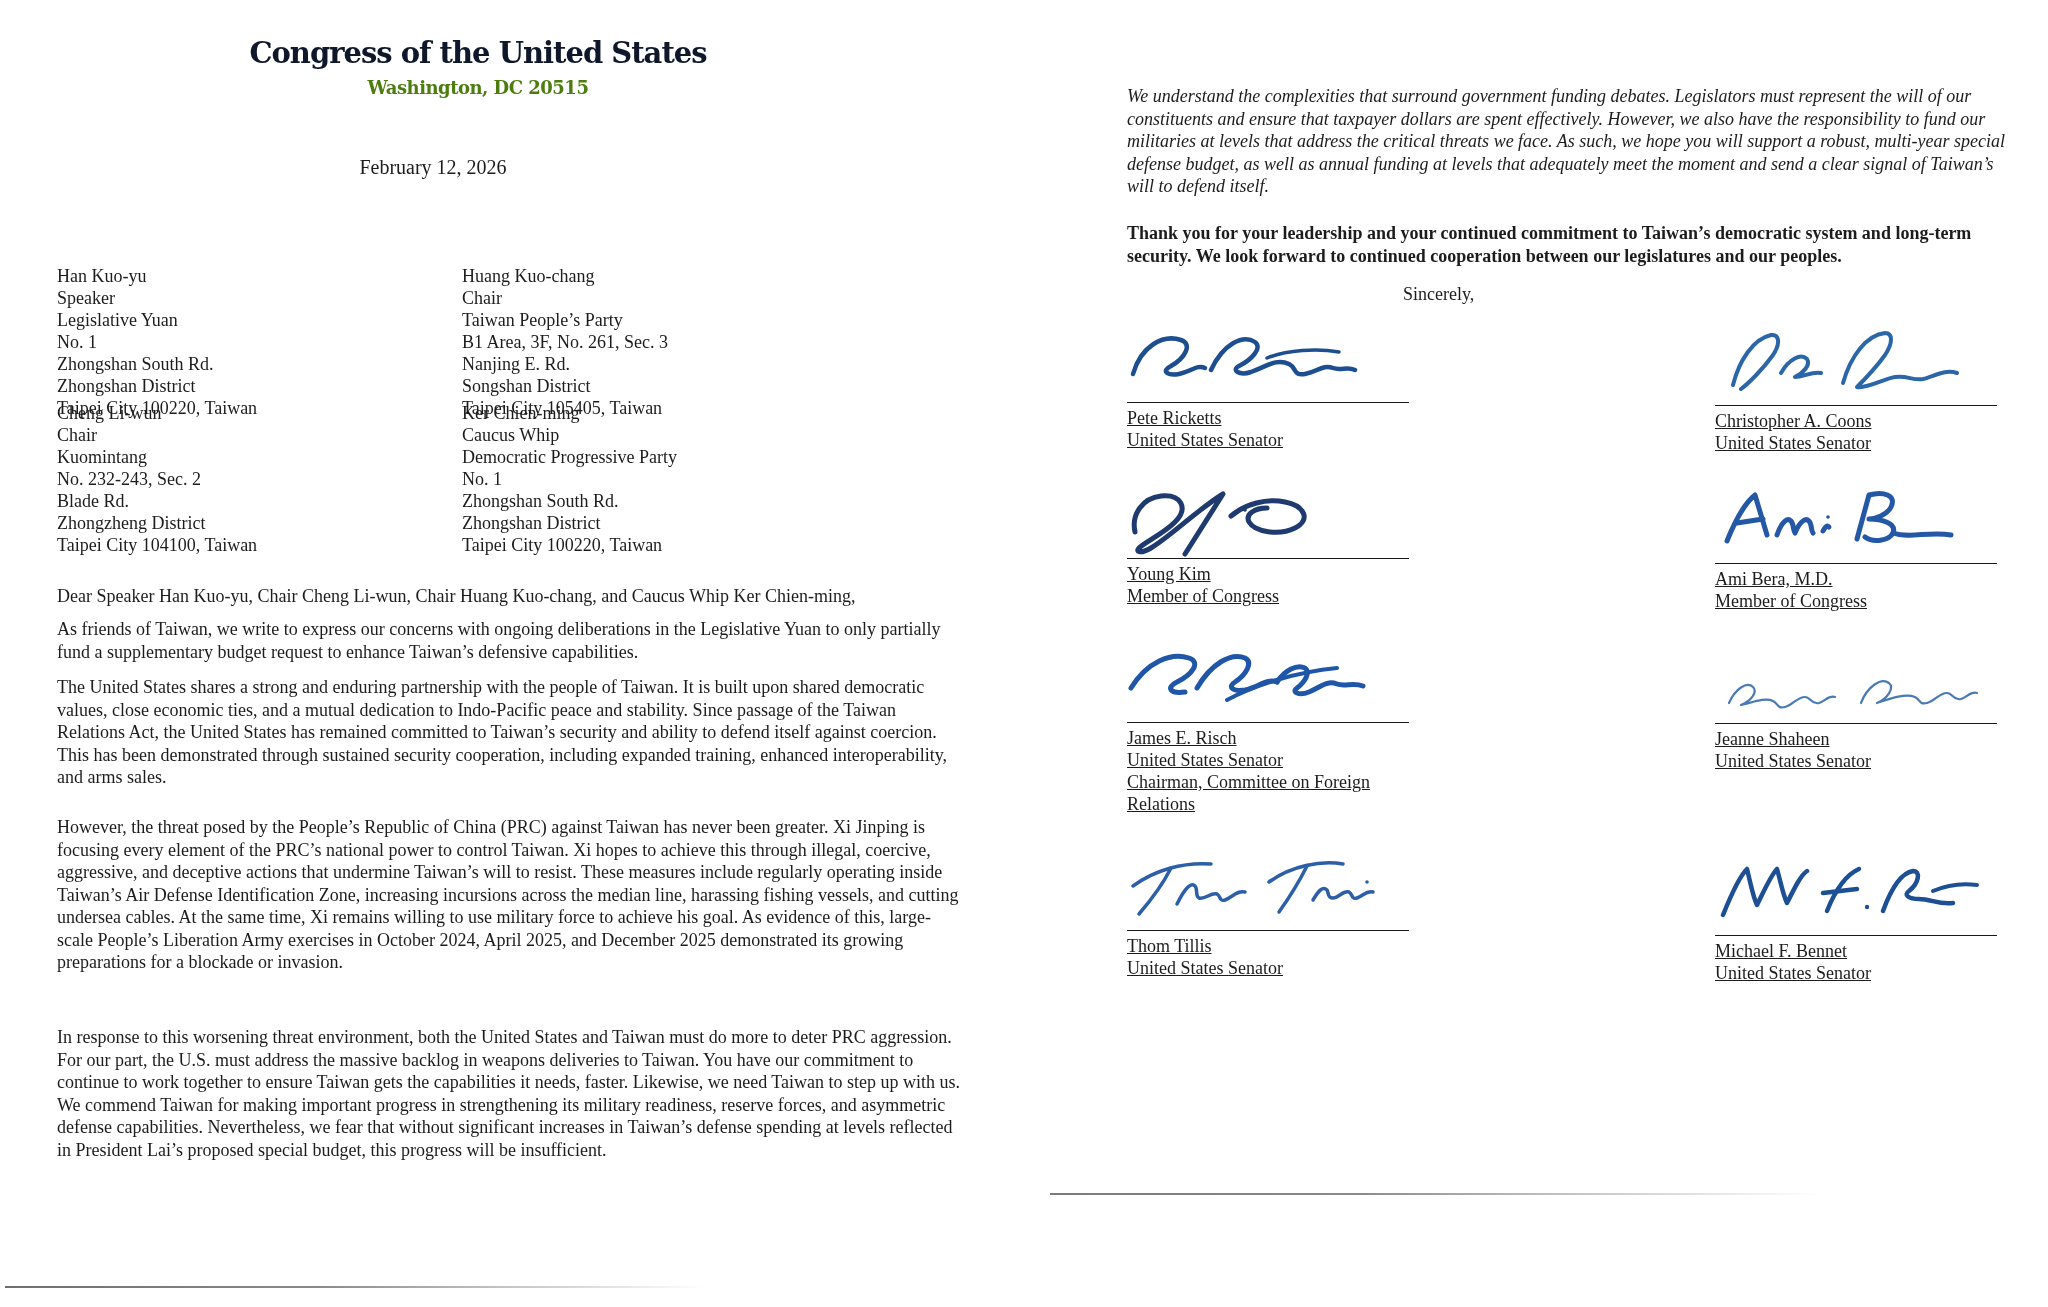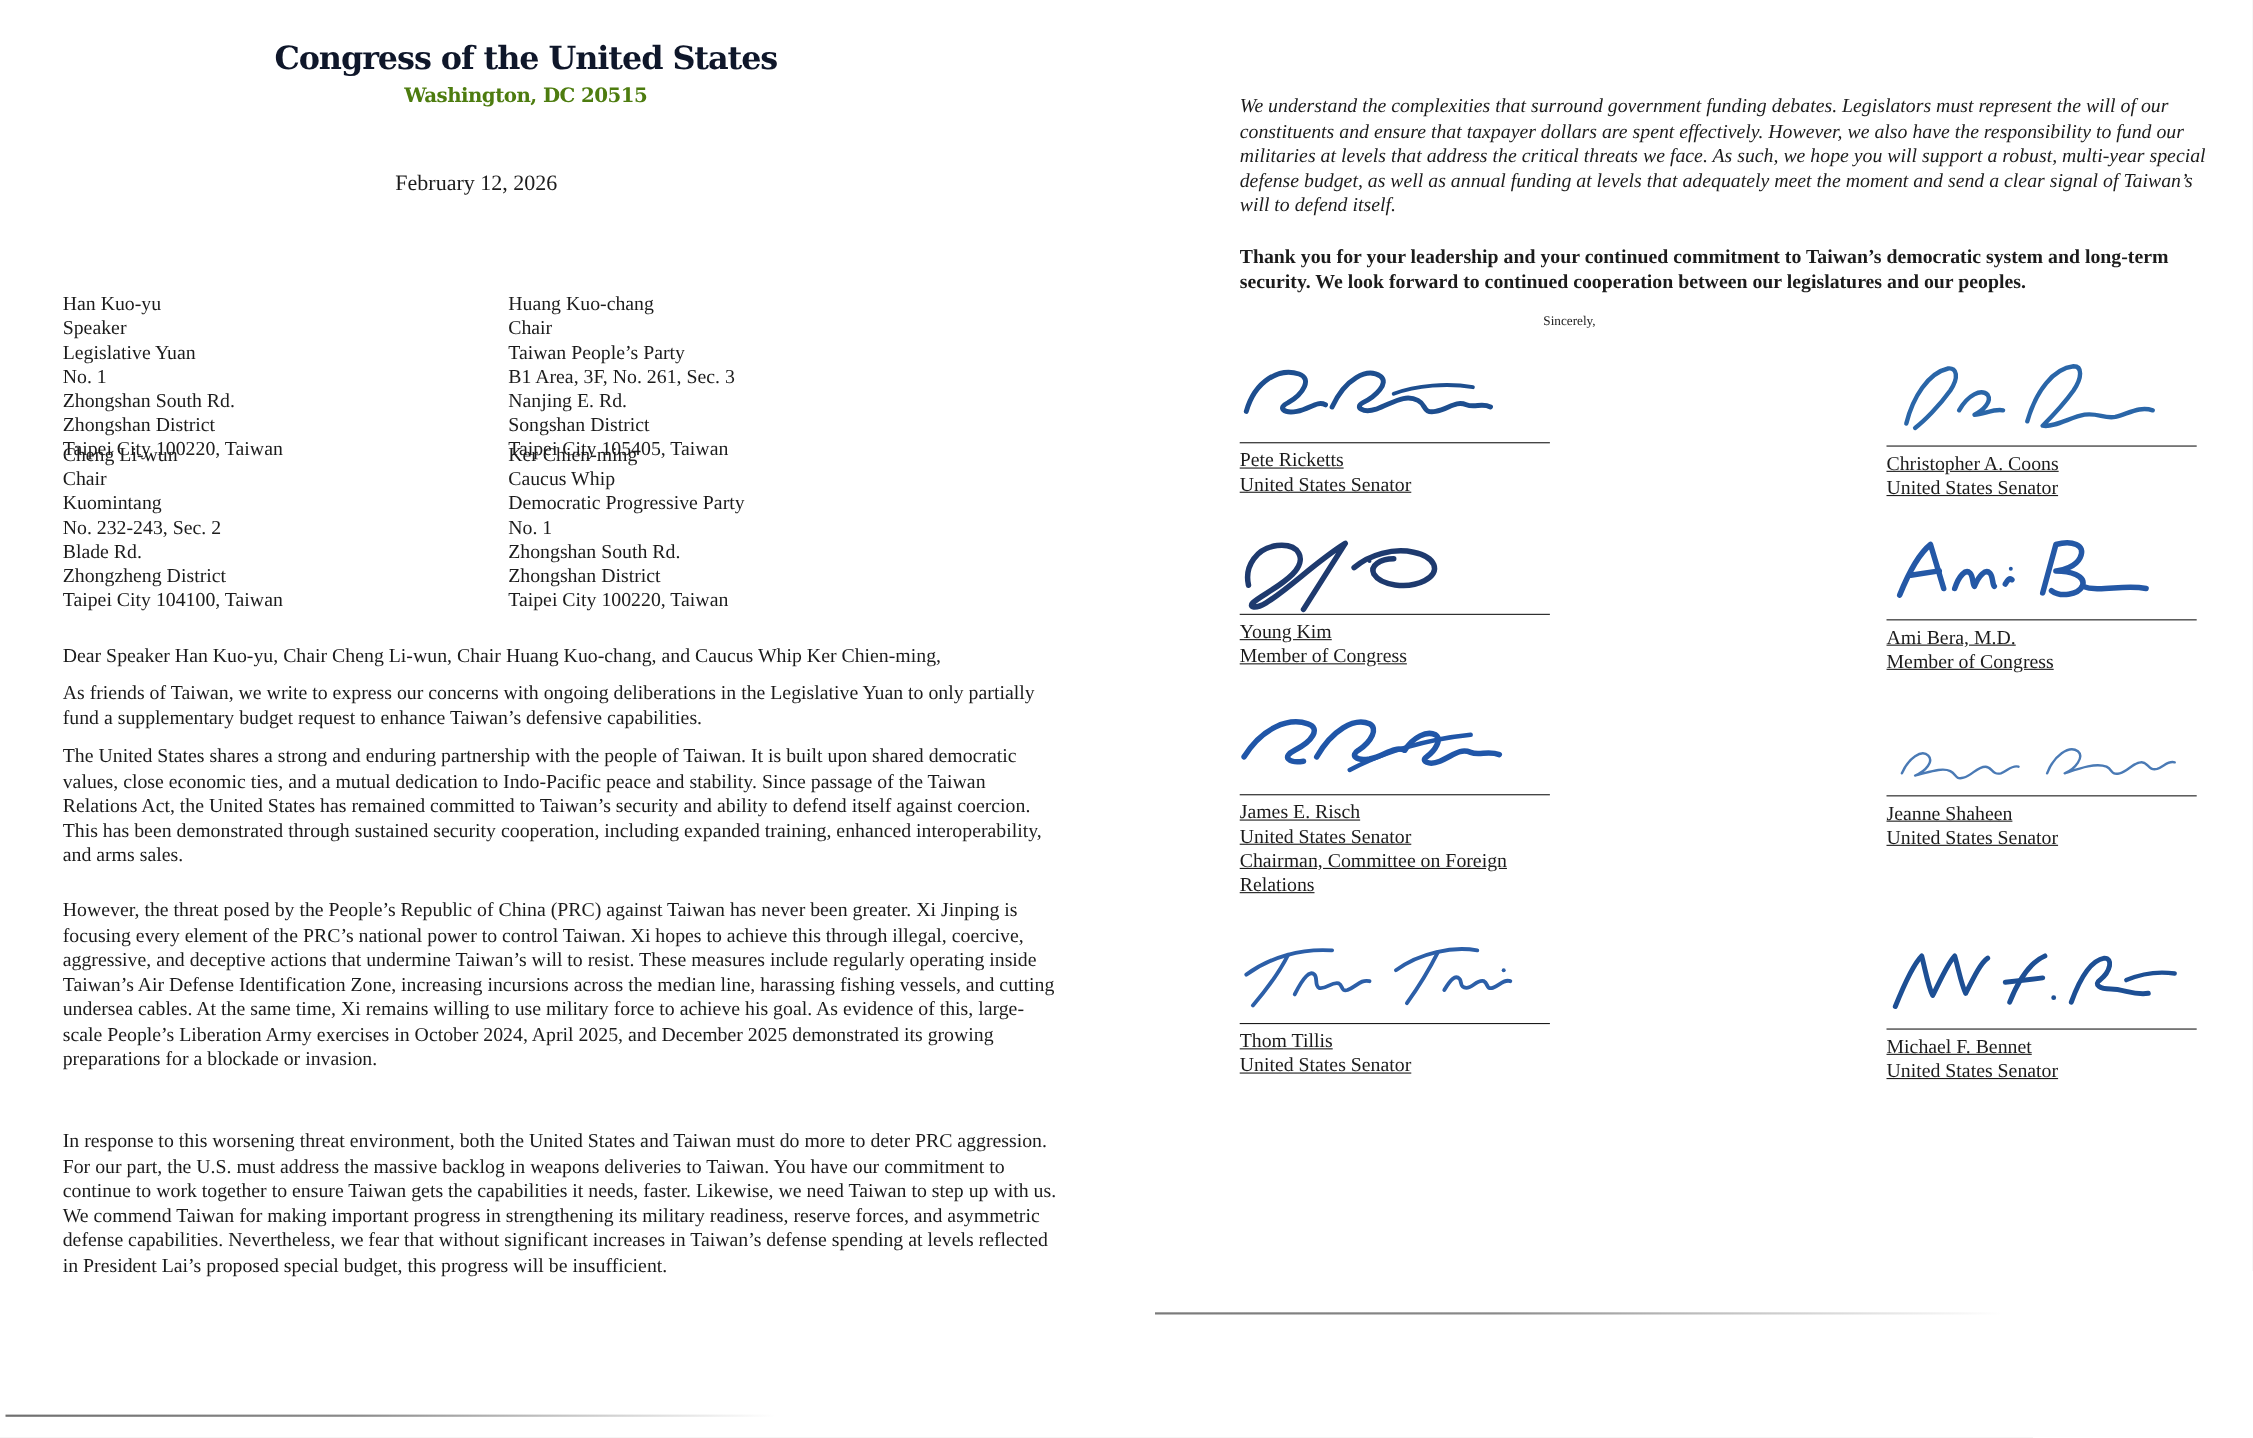--- a/index.html
+++ b/index.html
@@ -18,21 +18,21 @@
   .addr-row.r2{top:366px;}
   .addr div{font-size:18px;line-height:22px;white-space:nowrap;}
   .salutation{position:absolute;left:0;top:550px;width:905px;font-size:18px;}
   .body-p{position:absolute;left:0;width:905px;font-size:18px;line-height:22.5px;
           text-align:left;margin:0;}
   .p1{top:582px;} .p2{top:640px;} .p3{top:780px;} .p4{top:990px;}
   
   .page-right{position:absolute;left:1127px;top:0;width:883px;height:1307px;}
   .body-p.rp{width:883px;}
   .p5{top:85px;font-style:italic;} .p6{top:222px;font-weight:bold;}
-  .closing{position:absolute;left:276px;top:284px;font-size:12px;}
+  .closing{position:absolute;left:276px;top:284px;font-size:18px;}
   
   .sig-block{position:absolute;width:282px;text-decoration:underline;}
   .sig-art{display:block;width:282px;height:78px;border-bottom:1.8px solid #1a1a1a;}
   .sig-art svg{display:block;width:282px;height:78px;}
   .sig-art path{fill:none;stroke:currentColor;stroke-linecap:round;stroke-linejoin:round;}
   .sig-name{font-size:18px;line-height:22px;margin-top:4px;}
   .sig-title{font-size:18px;line-height:22px;}
   
   .artifact{position:absolute;height:2px;}
   .artifact.left-pg{left:5px;top:1286px;width:700px;

